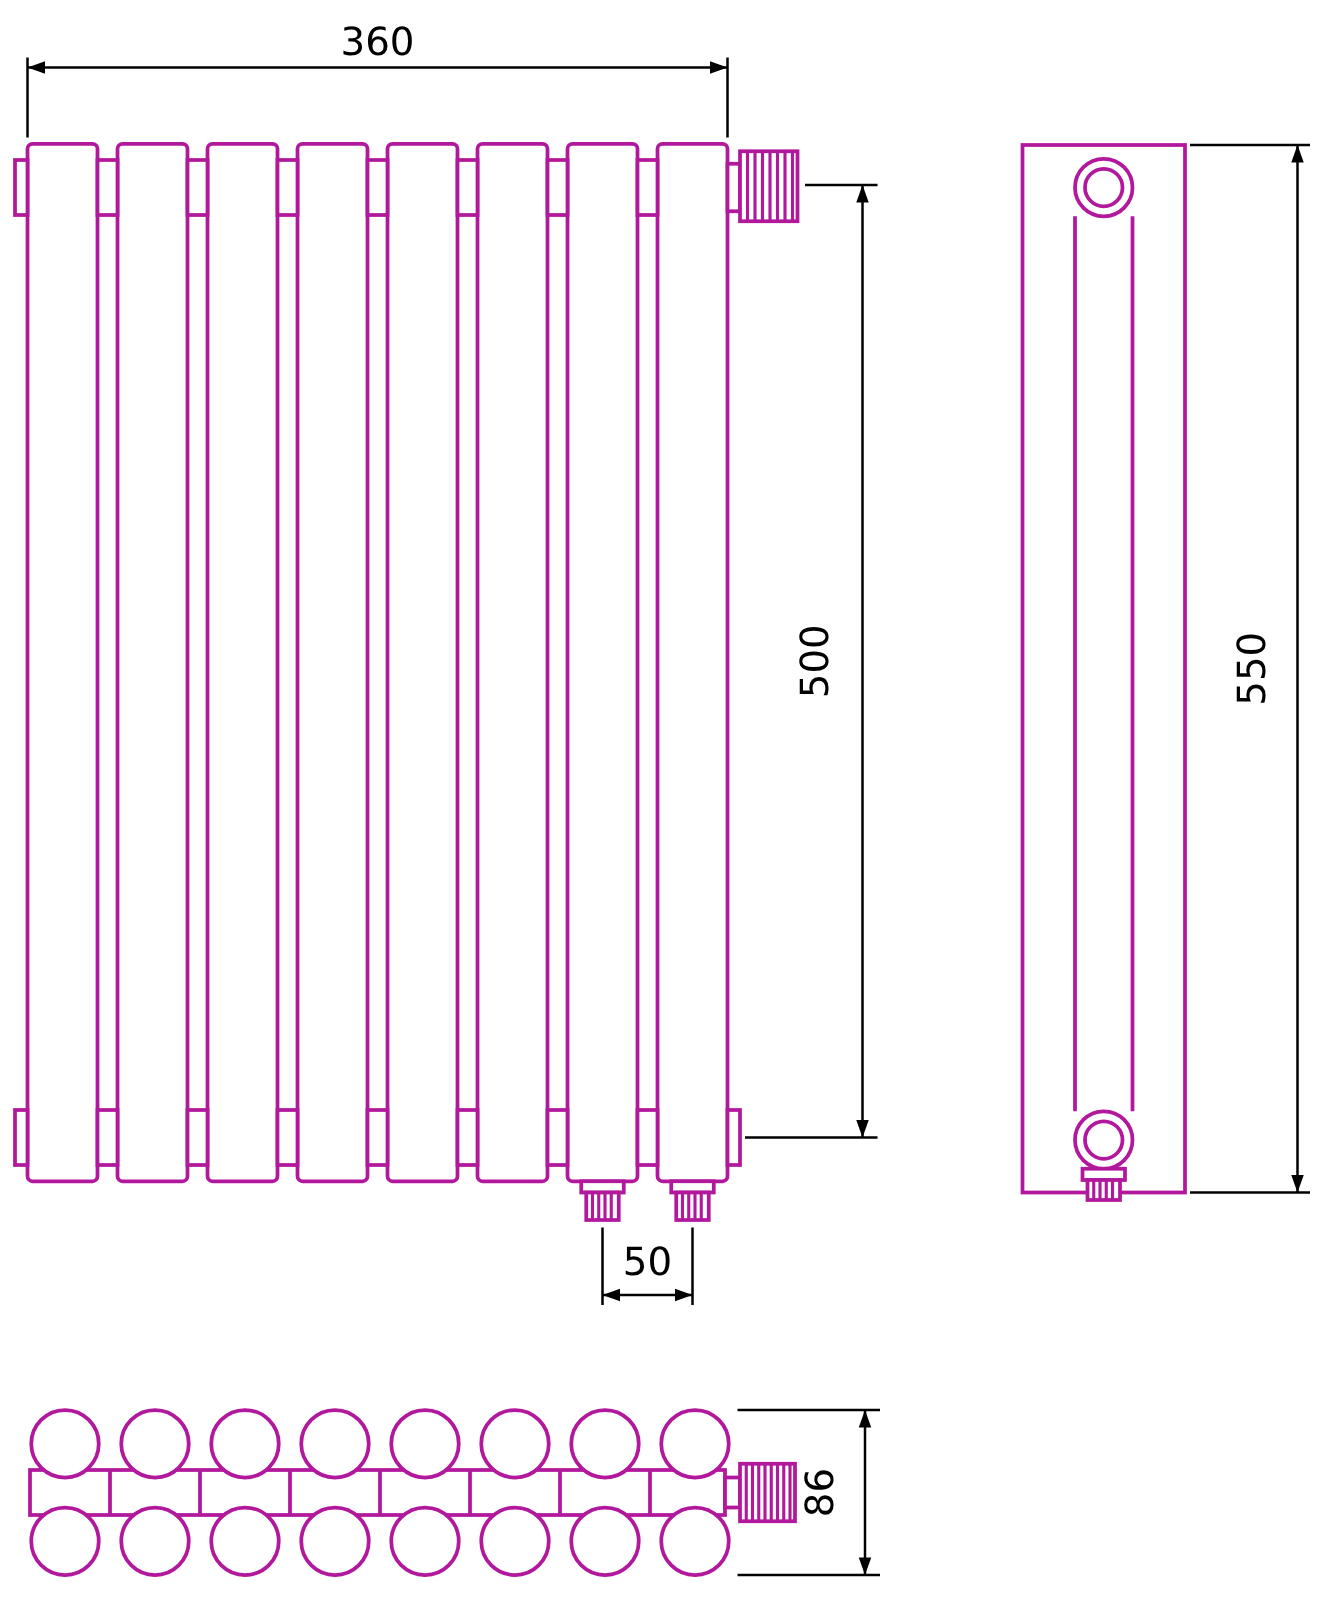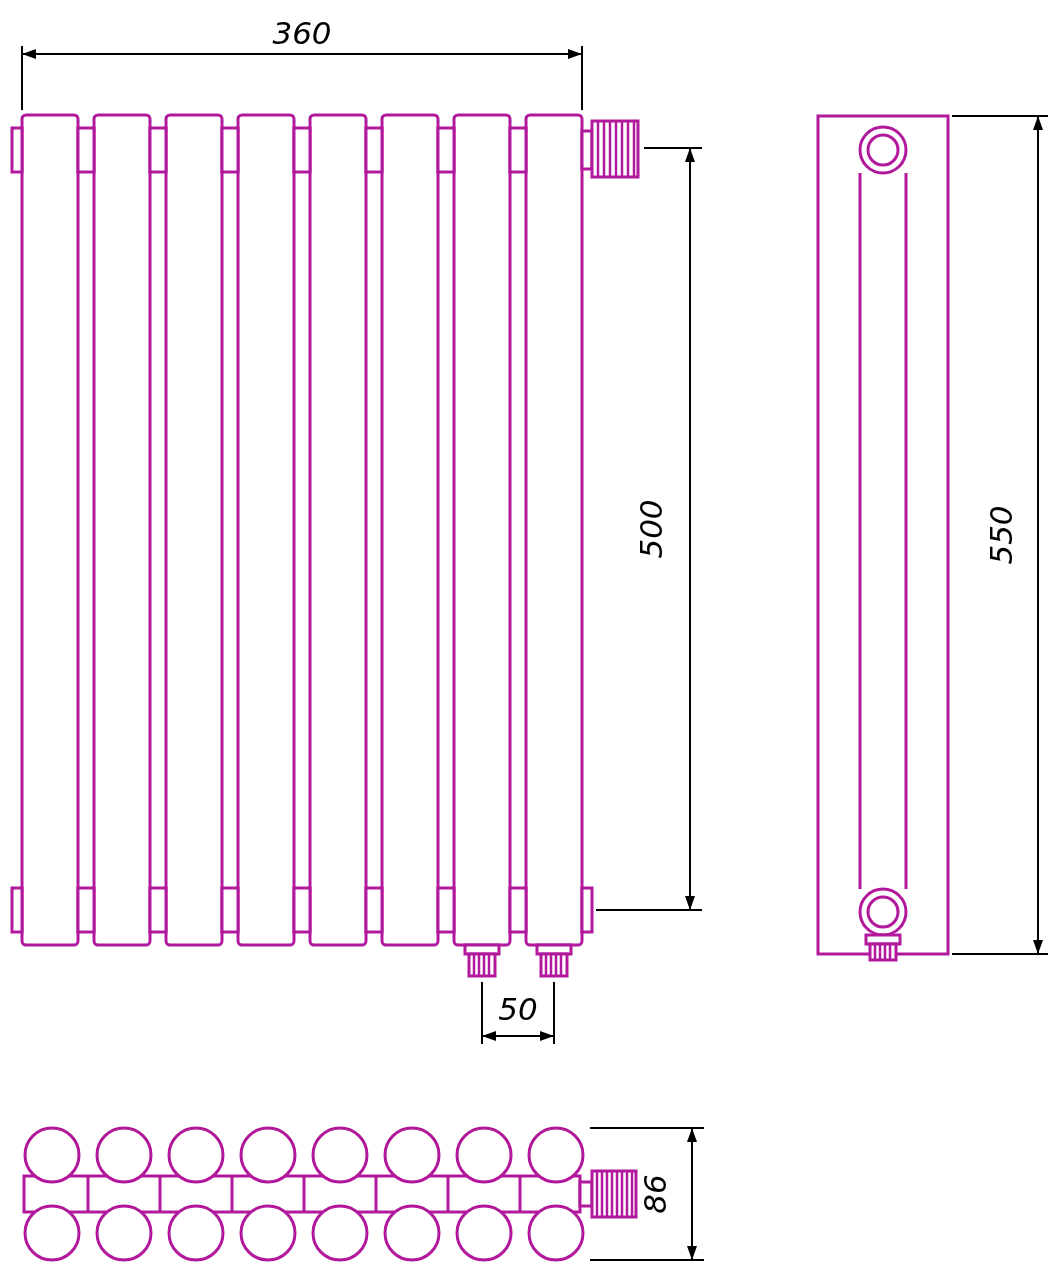--- a/index.html
+++ b/index.html
@@ -7,21 +7,20 @@
     --color-dimension: #000000;
     --color-background: #ffffff;
   }
   html, body { margin: 0; padding: 0; background: var(--color-background); }
   .canvas {
     width: 1061px;
     height: 1280px;
     position: relative;
     background: var(--color-background);
     font-family: "DejaVu Sans", sans-serif;
-    font-style: italic;
   }
   svg { display: block; }
   .draw {
     stroke: var(--color-drawing);
     stroke-width: 3;
     fill: #ffffff;
   }
   .draw-open {
     stroke: var(--color-drawing);
     stroke-width: 3;

